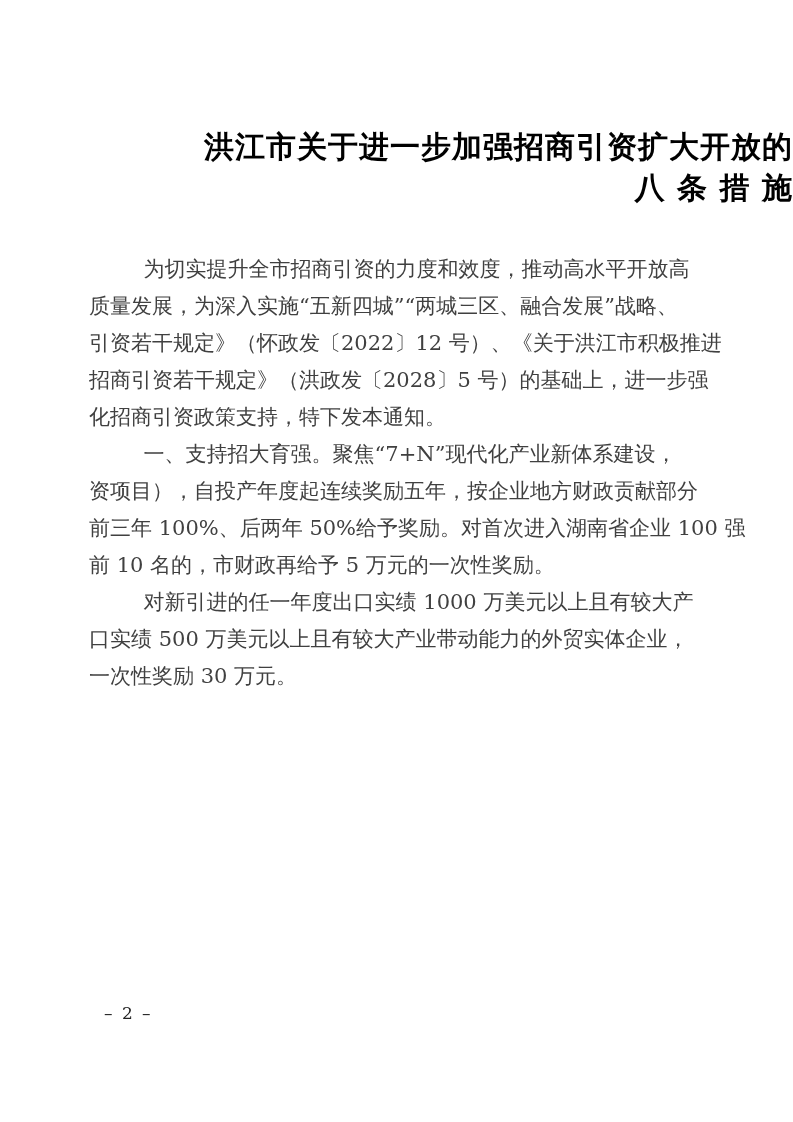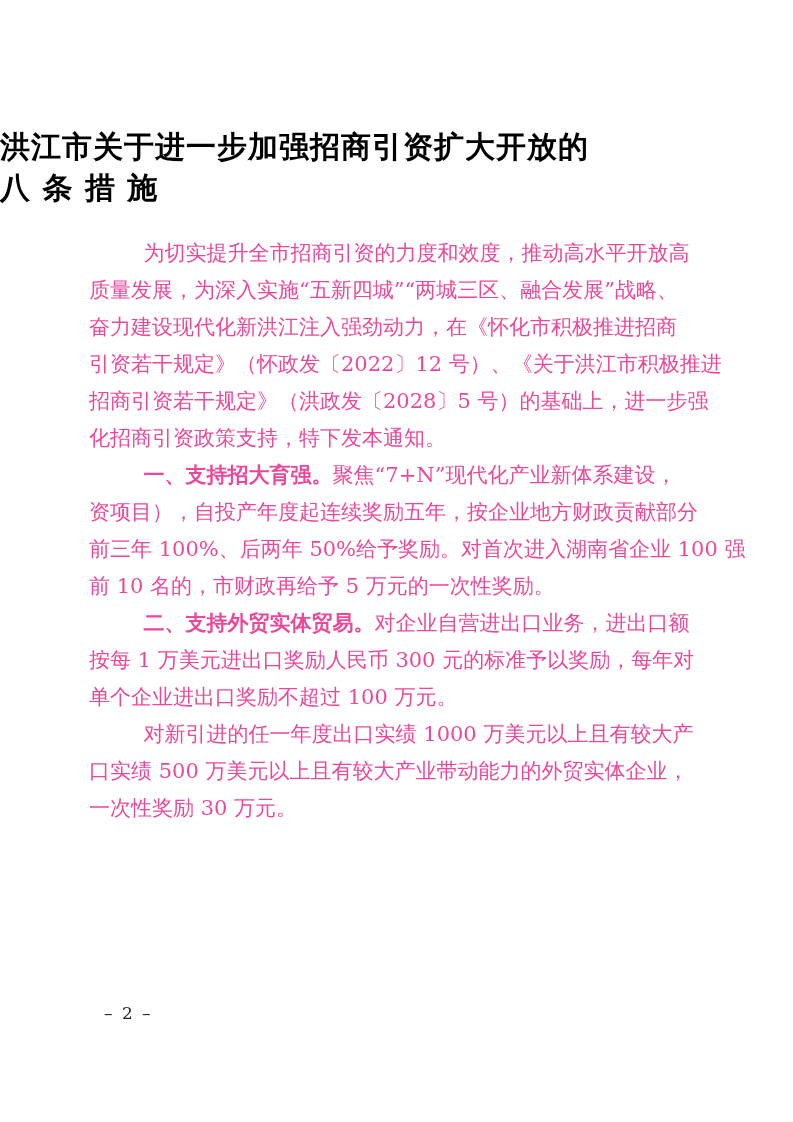--- a/index.html
+++ b/index.html
@@ -15,54 +15,54 @@
     color: #1a1a1a;
     font-family: "DejaVu Serif", "Liberation Serif", serif;
     overflow: hidden;
     box-sizing: border-box;
   }
   .doc-title {
     position: absolute;
     top: 126px;
     left: 0;
     right: 0;
-    text-align: left;
+    text-align: right;
     font-weight: 700;
     font-size: 30px;
     line-height: 41px;
     letter-spacing: 1px;
     color: #000000;
   }
   .doc-title .title-line {
     display: block;
   }
   .body-text {
     position: absolute;
-    top: 235px;
+    top: 251px;
     left: 89px;
     width: 618px;
     font-size: 21px;
-    color: #ec4899;
+    color: #404040;
   }
   .paragraph {
     margin: 0;
     padding: 0;
   }
   .text-line {
     height: 37px;
     line-height: 37px;
     white-space: nowrap;
     text-align: left;
   }
   .text-line.indent {
     text-indent: 2.6em;
   }
   .section-lead {
     font-family: "DejaVu Sans", "Liberation Sans", sans-serif;
-    font-weight: 700;
+    font-weight: 400;
     font-style: normal;
   }
   .page-number {
     position: absolute;
     left: 104px;
     top: 1003px;
     font-size: 17px;
     letter-spacing: 2px;
     color: #222222;
   }
@@ -74,35 +74,29 @@
 
   <div class="doc-title">
     <span class="title-line">洪江市关于进一步加强招商引资扩大开放的</span>
     <span class="title-line">八 条 措 施</span>
   </div>
 
   <div class="body-text" id="body-text">
       <div class="paragraph">
         <div class="text-line indent">为切实提升全市招商引资的力度和效度，推动高水平开放高</div>
         <div class="text-line">质量发展，为深入实施“五新四城”“两城三区、融合发展”战略、</div>
-        <div class="text-line">奋力建设现代化新洪江注入强劲动力，在《怀化市积极推进招商</div>
         <div class="text-line">引资若干规定》（怀政发〔2022〕12 号）、《关于洪江市积极推进</div>
         <div class="text-line">招商引资若干规定》（洪政发〔2028〕5 号）的基础上，进一步强</div>
         <div class="text-line">化招商引资政策支持，特下发本通知。</div>
       </div>
       <div class="paragraph">
         <div class="text-line indent"><b class="section-lead">一、支持招大育强。</b><span>聚焦“7+N”现代化产业新体系建设，</span></div>
         <div class="text-line">资项目），自投产年度起连续奖励五年，按企业地方财政贡献部分</div>
         <div class="text-line">前三年 100%、后两年 50%给予奖励。对首次进入湖南省企业 100 强</div>
         <div class="text-line">前 10 名的，市财政再给予 5 万元的一次性奖励。</div>
-      </div>
-      <div class="paragraph">
-        <div class="text-line indent"><b class="section-lead">二、支持外贸实体贸易。</b><span>对企业自营进出口业务，进出口额</span></div>
-        <div class="text-line">按每 1 万美元进出口奖励人民币 300 元的标准予以奖励，每年对</div>
-        <div class="text-line">单个企业进出口奖励不超过 100 万元。</div>
       </div>
       <div class="paragraph">
         <div class="text-line indent">对新引进的任一年度出口实绩 1000 万美元以上且有较大产</div>
         <div class="text-line">口实绩 500 万美元以上且有较大产业带动能力的外贸实体企业，</div>
         <div class="text-line">一次性奖励 30 万元。</div>
       </div>
     </div>
 
   <div class="page-number">– 2 –</div>
 

